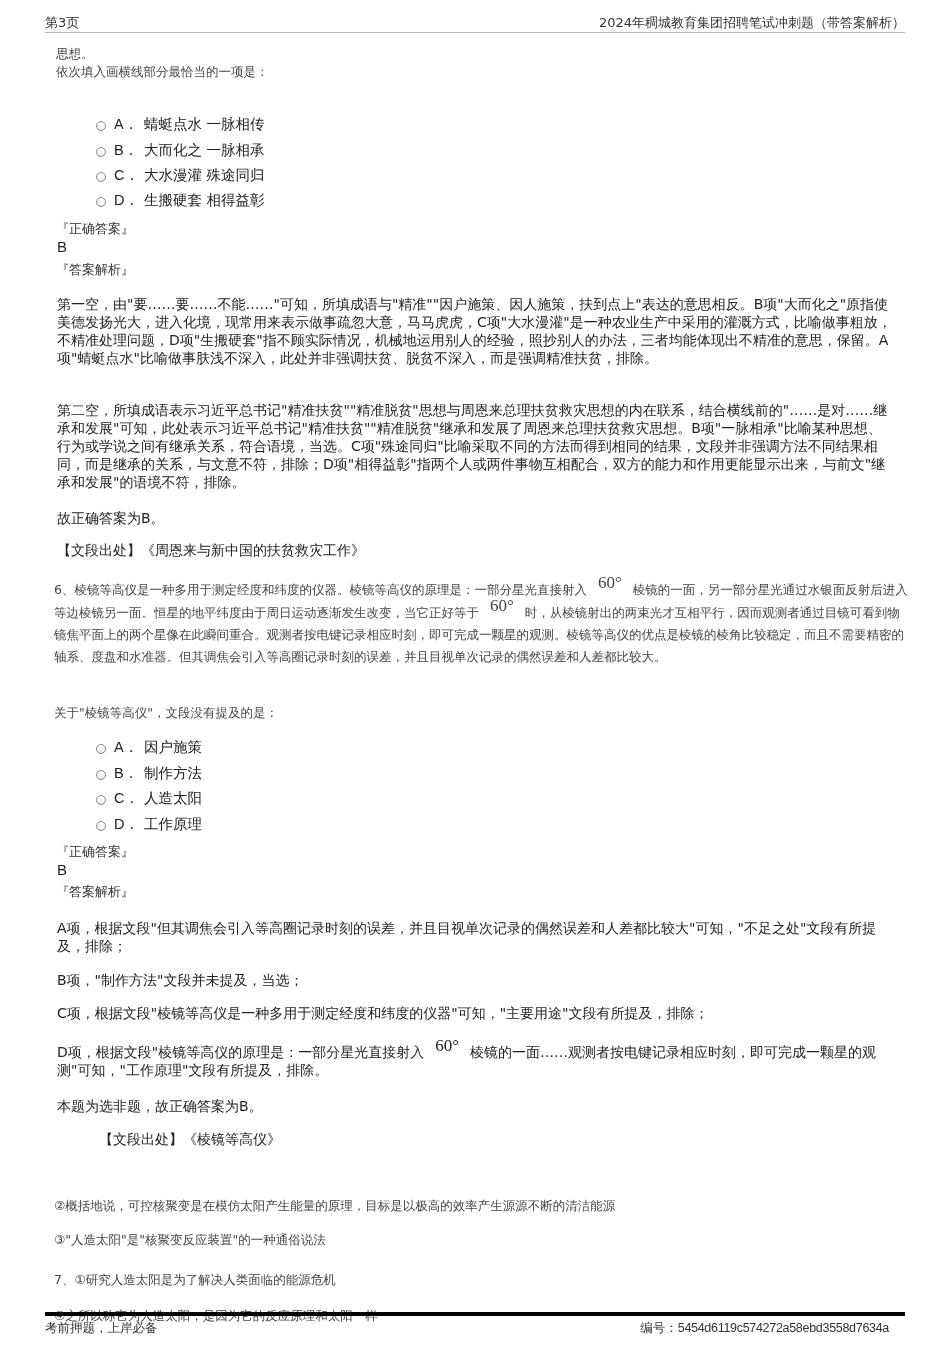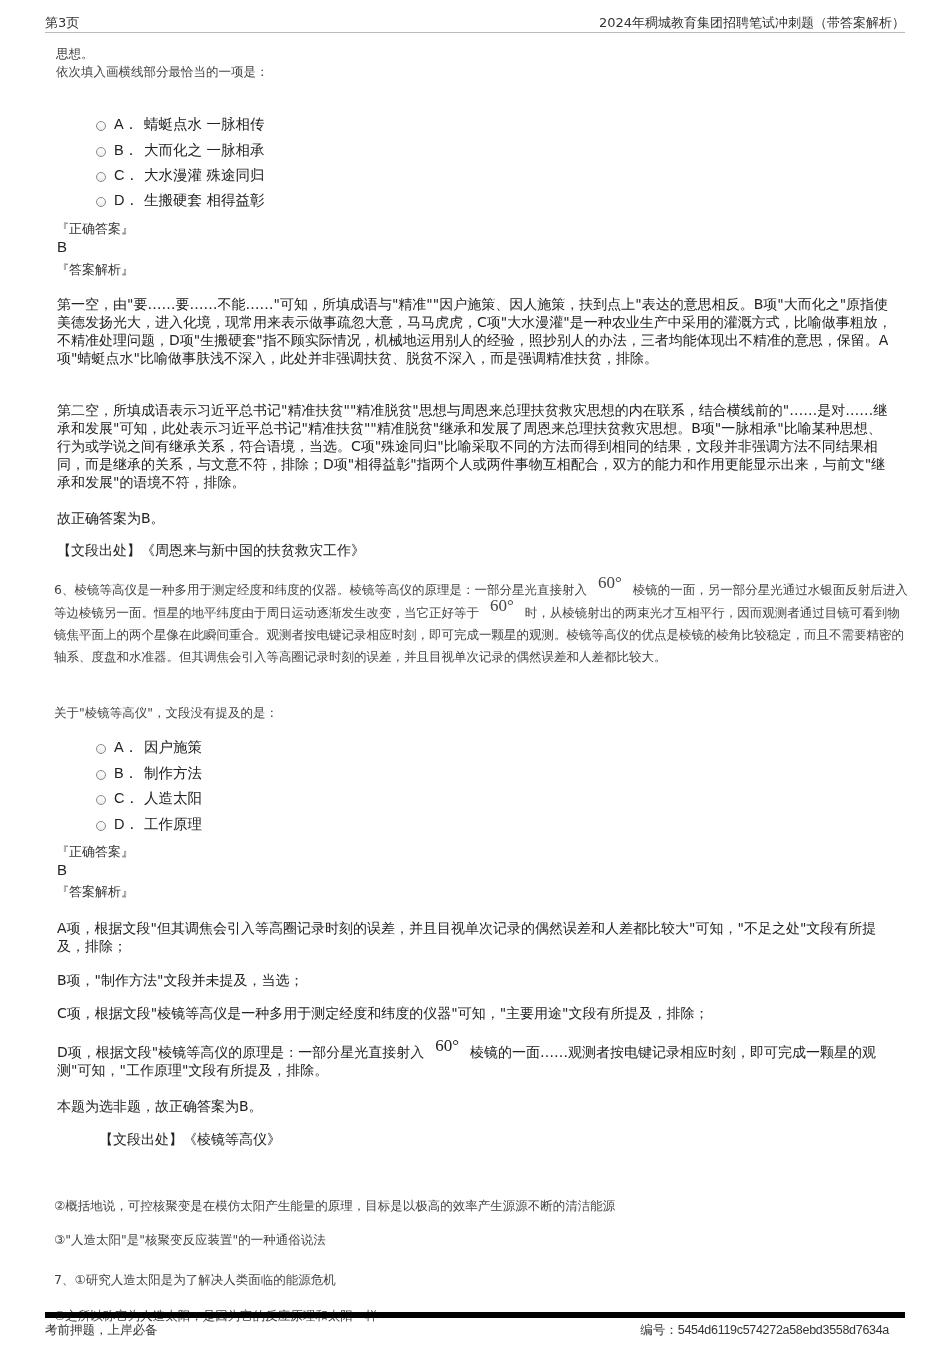--- a/index.html
+++ b/index.html
@@ -10,21 +10,21 @@
   }
   .header {
     position: absolute; left: 45px; right: 45px; top: 12px; height: 20px;
     border-bottom: 1px solid #bbb;
     font-size: 13px; color: #333; text-align: right;
   }
   .header .left { position: absolute; left: 0; top: 2px; }
   .header .right { position: absolute; right: 0; top: 2px; }
   .footer {
     position: absolute; left: 45px; right: 45px; top: 1312px; height: 24px;
-    border-top: 6px solid #000000;
+    border-top: 4px solid #000000;
     font-size: 12.5px; color: #333;
   }
   .footer .left { position: absolute; left: 0; top: 4px; }
   .footer .right { position: absolute; right: 16px; top: 4px; }
   .footer .code { font-family: "Liberation Sans", sans-serif; letter-spacing: -0.3px; }
   .abs { position: absolute; }
   .small { font-size: 12.5px; color: #444; }
   .body-text { font-size: 14px; line-height: 18px; color: #222; }
   .q-text { font-size: 12.5px; line-height: 22px; color: #444; }
   .opt {

